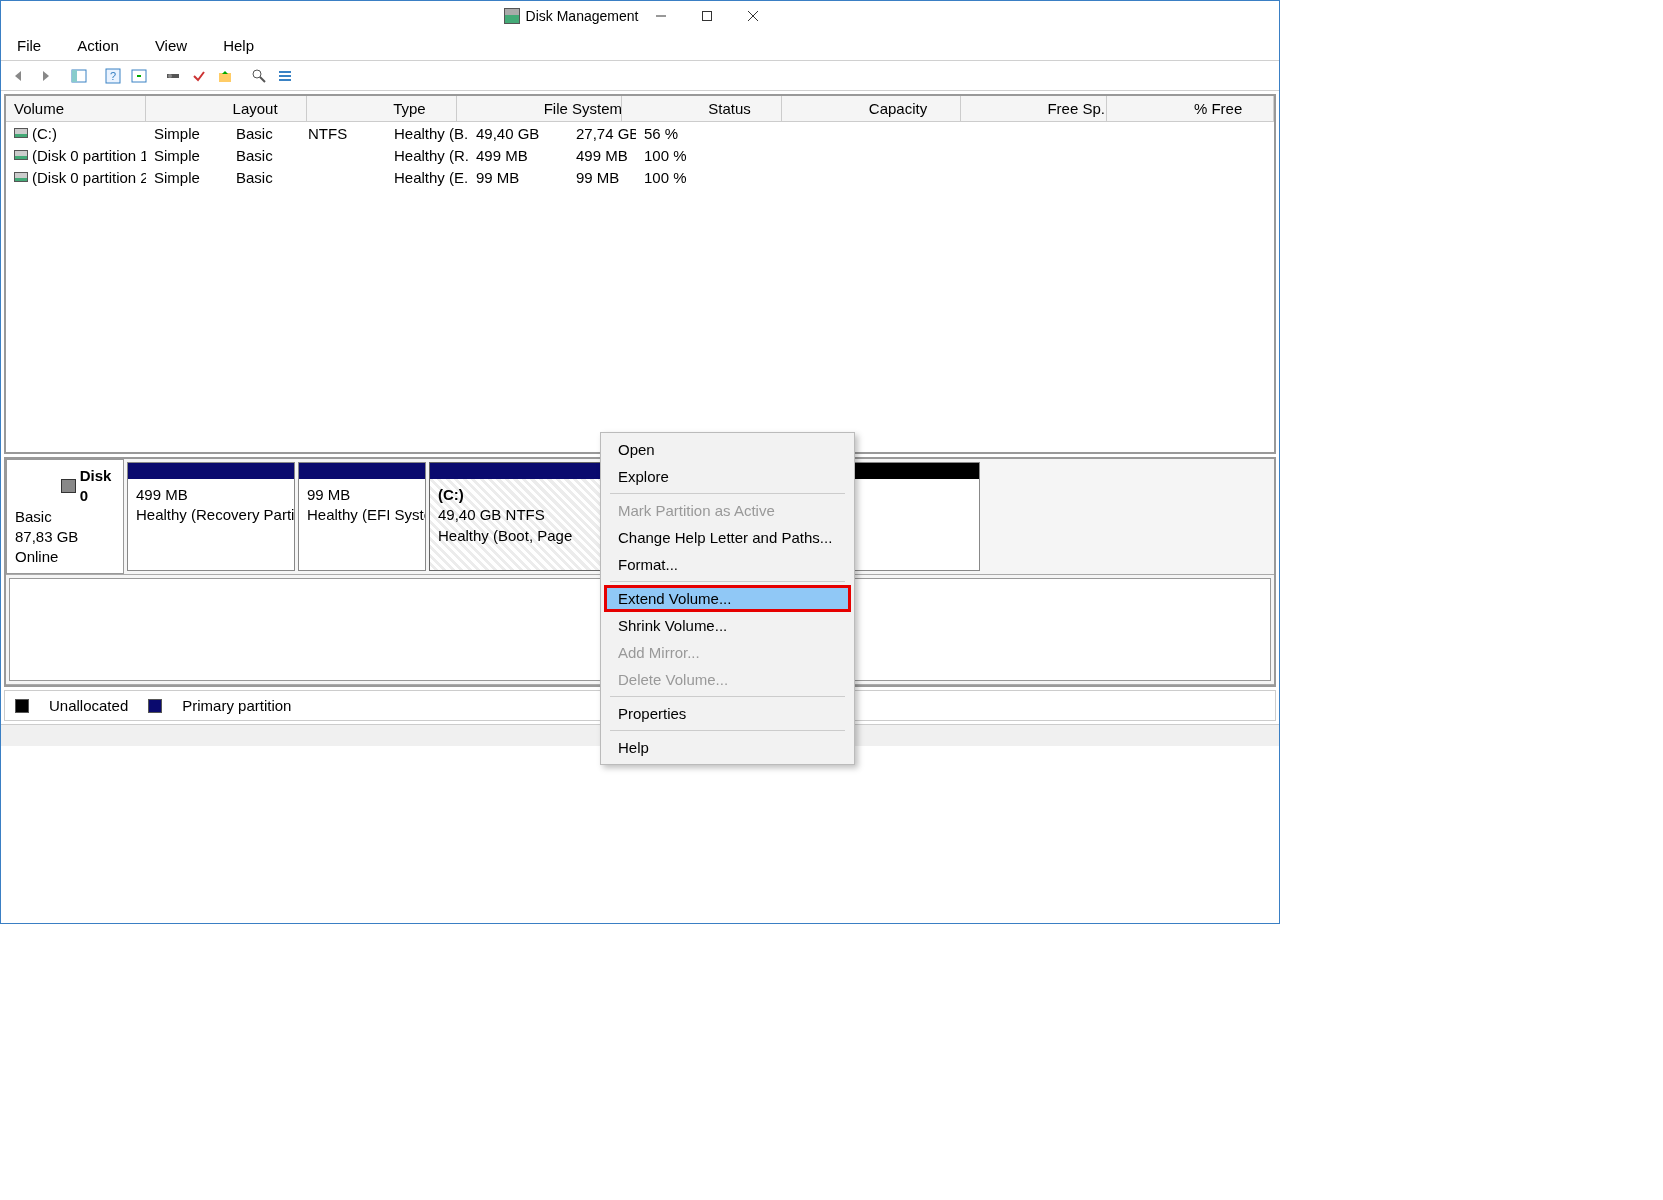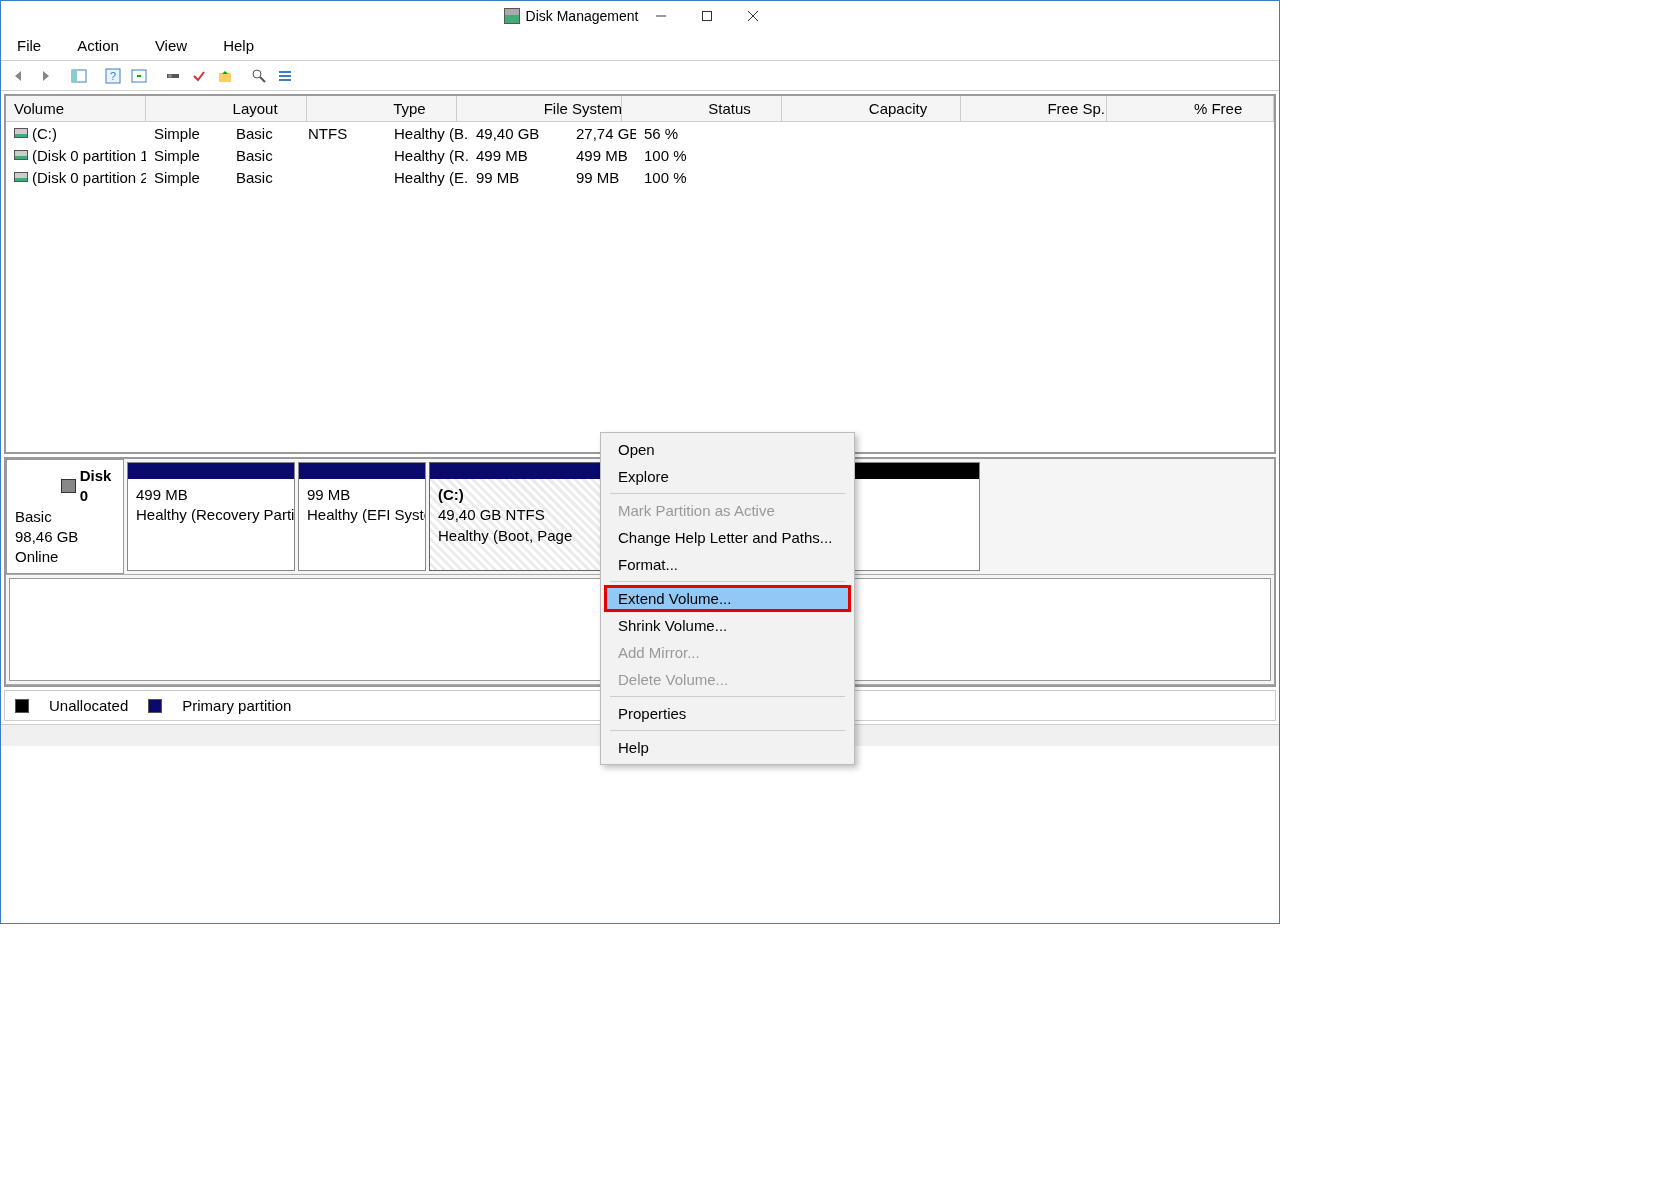--- a/index.html
+++ b/index.html
@@ -375,21 +375,21 @@
 </div>
 
 <div class="disk-map">
   <div class="disk-row">
     <div class="disk-label">
       <div class="disk-title">
           <span class="disk-ic"></span>
           <span>Disk 0</span>
         </div>
       <div>Basic</div>
-      <div>98,46 GB</div>
+      <div>87,83 GB</div>
       <div>Online</div>
     </div>
     <div class="part-area" id="disk0-parts">
         <div class="part-box" style="width: 168px;">
           <div class="part-topbar primary-bar"></div>
           <div class="part-content">499 MB<br>Healthy (Recovery Partition)</div>
         </div>
         <div class="part-box" style="width: 128px;">
           <div class="part-topbar primary-bar"></div>
           <div class="part-content">99 MB<br>Healthy (EFI System</div>

